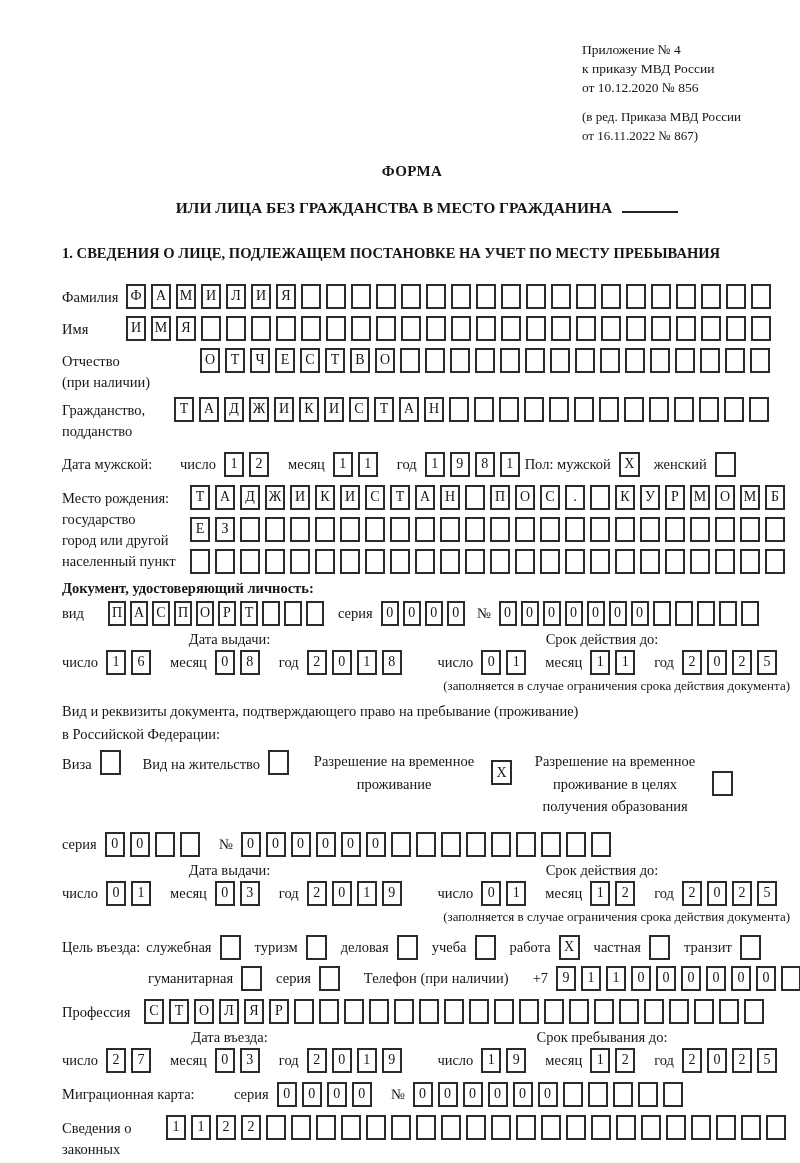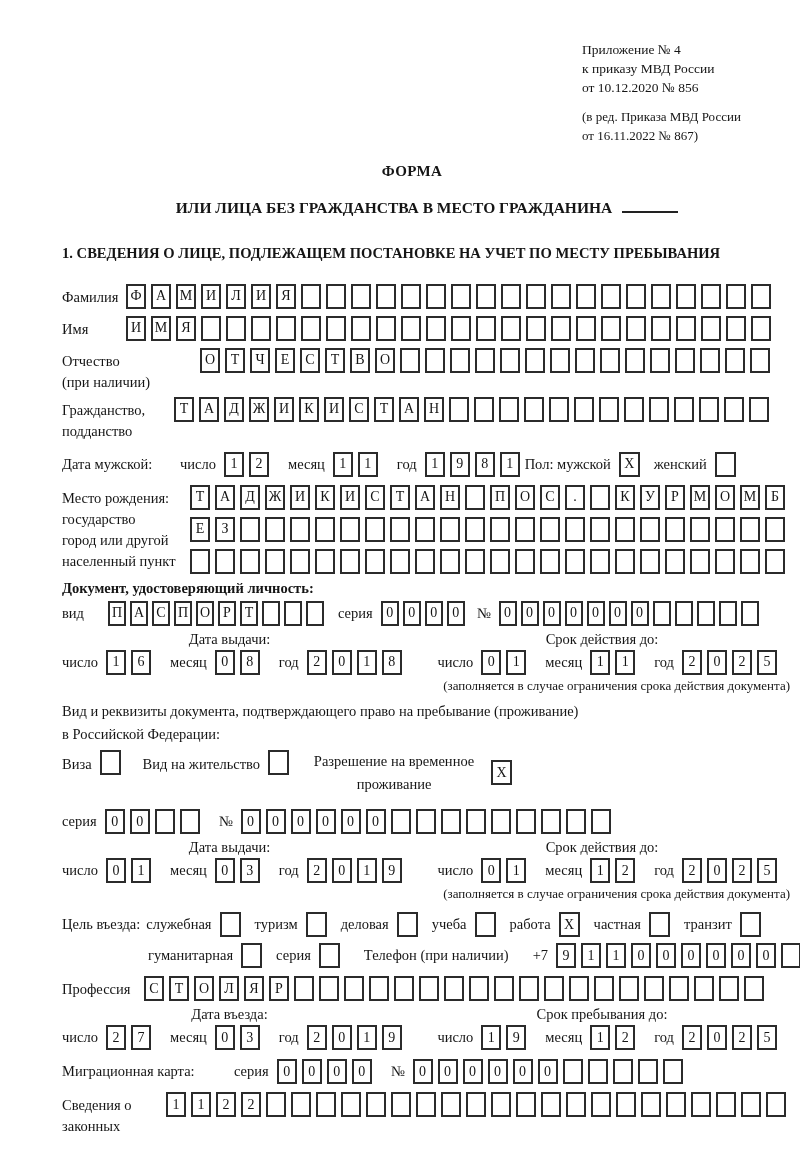--- a/index.html
+++ b/index.html
@@ -411,20 +411,24 @@
       <span class="cb"></span>
     </span>
     <span class="opt" style="margin-left:22px">
       <span class="optlbl">Вид на жительство</span>
       <span class="cb"></span>
     </span>
     <span class="opt" style="margin-left:16px">
       <span class="optlbl-multi">Разрешение на временное проживание</span>
       <span class="cb">X</span>
     </span>
+    <span class="opt" style="margin-left:14px">
+      <span class="optlbl-multi">Разрешение на временное проживание в целях получения образования</span>
+      <span class="cb"></span>
+    </span>
   </div>
 
   <div class="row inline" style="margin-top:14px">
     <span class="sub ml0">серия</span>
     <span class="cells">
         <span class="cell">0</span>
         <span class="cell">0</span>
         <span class="cell"></span>
         <span class="cell"></span>
       </span>

